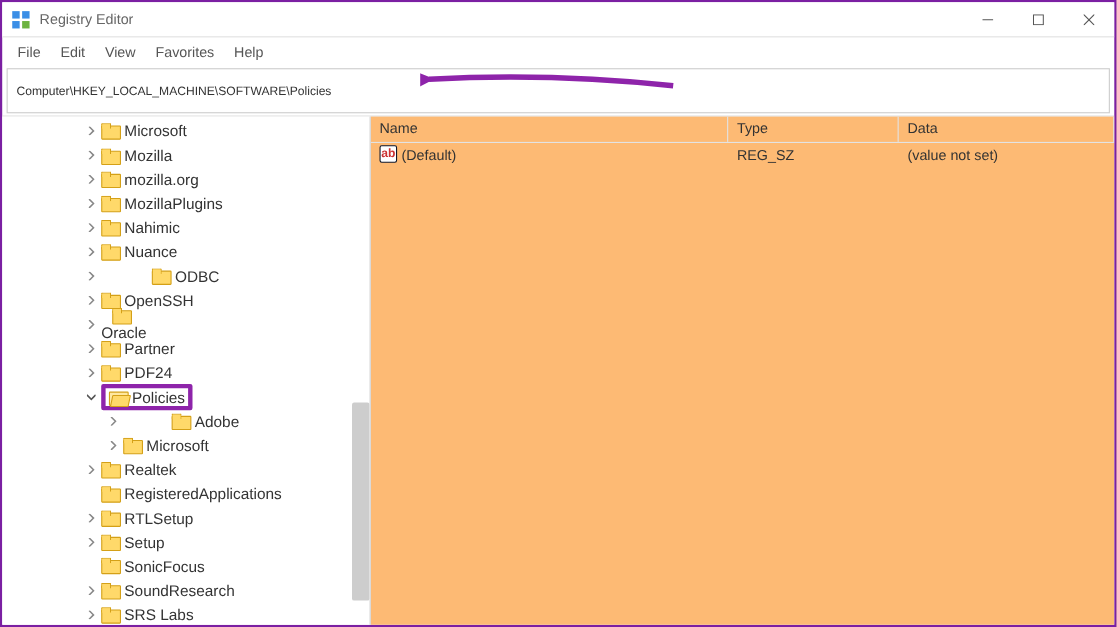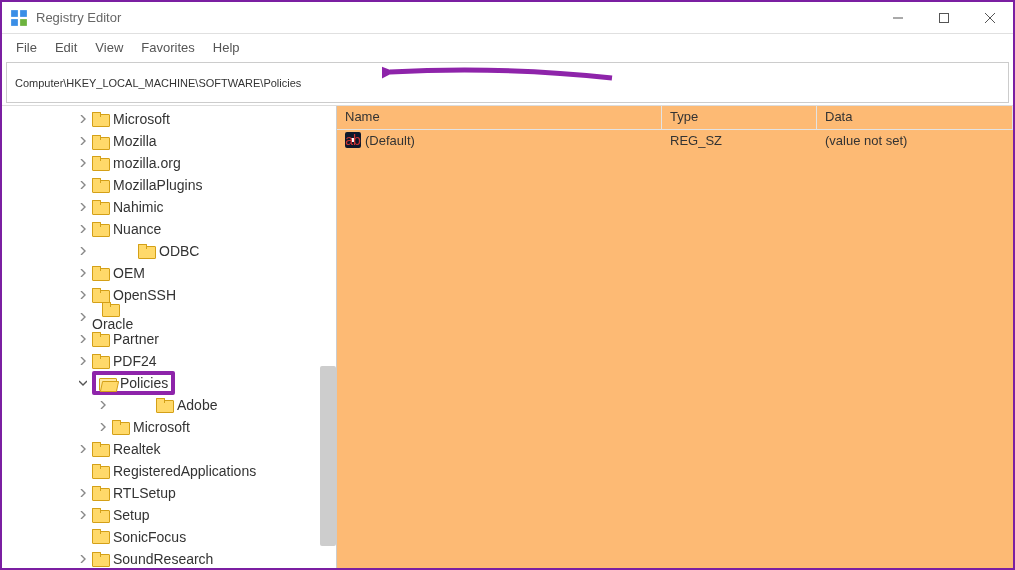--- a/index.html
+++ b/index.html
@@ -44,21 +44,21 @@
   .vscroll { position: absolute; right: 0; top: 260px; width: 16px; height: 180px; background: #cdcdcd; border-radius: 2px;}
 
   
   .cols { display: flex; height: 24px; border-bottom: 1px solid #e3e3e3; font-size: 13px; color: #333;}
   .col { padding: 3px 8px; border-right: 1px solid #e3e3e3;}
   .col-name { width: 325px;}
   .col-type { width: 155px;}
   .col-data { flex:1;}
   .val-row { display:flex; font-size: 13px; color:#333; height: 20px; align-items:center;}
   .val-row .col { border: none;}
-  .string-icon { width:16px; height:16px; margin-right:4px; border:6px solid #0f172a; background:#fff; display:inline-flex; align-items:center; justify-content:center; font-size:14px; font-weight:normal; color:#c33; border-radius:2px;}
+  .string-icon { width:16px; height:16px; margin-right:4px; border:1px solid #0f172a; background:#fff; display:inline-flex; align-items:center; justify-content:center; font-size:11px; font-weight:bold; color:#c33; border-radius:2px;}
 
   
   .arrow-anno { position:absolute; left: 380px; top: 58px; pointer-events:none;}
 </style>
 </head>
 <body>
 
 <div class="titlebar">
   <span class="app-icon">
     <svg viewBox="0 0 16 16">
@@ -183,31 +183,20 @@
           </span>
         </div>
         <div class="tree-row" style="padding-left: 70px;">
           <span class="expander">
             <svg width="8" height="8" viewBox="0 0 8 8">
               <path d="M2,0 L6,4 L2,8" fill="none" stroke="#888" stroke-width="1.4"></path>
             </svg>
           </span>
           <span style="display: inline-flex; align-items: center;">
             <span class="folder-icon closed"></span>
-            <span class="tree-label">OEM</span>
-          </span>
-        </div>
-        <div class="tree-row" style="padding-left: 70px;">
-          <span class="expander">
-            <svg width="8" height="8" viewBox="0 0 8 8">
-              <path d="M2,0 L6,4 L2,8" fill="none" stroke="#888" stroke-width="1.4"></path>
-            </svg>
-          </span>
-          <span style="display: inline-flex; align-items: center;">
-            <span class="folder-icon closed"></span>
             <span class="tree-label">OpenSSH</span>
           </span>
         </div>
         <div class="tree-row" style="padding-left: 70px;">
           <span class="expander">
             <svg width="8" height="8" viewBox="0 0 8 8">
               <path d="M2,0 L6,4 L2,8" fill="none" stroke="#888" stroke-width="1.4"></path>
             </svg>
           </span>
           <span style="display: inline-flex; align-items: center; flex-direction: column;">

